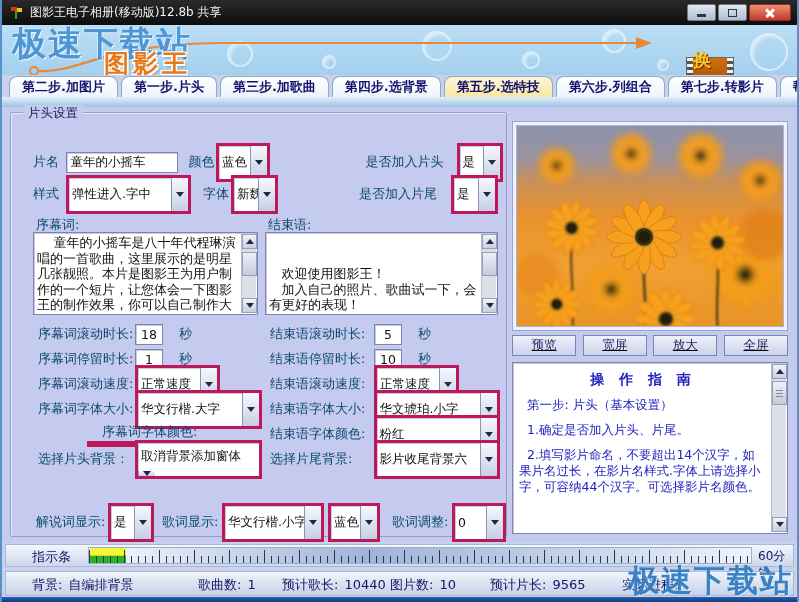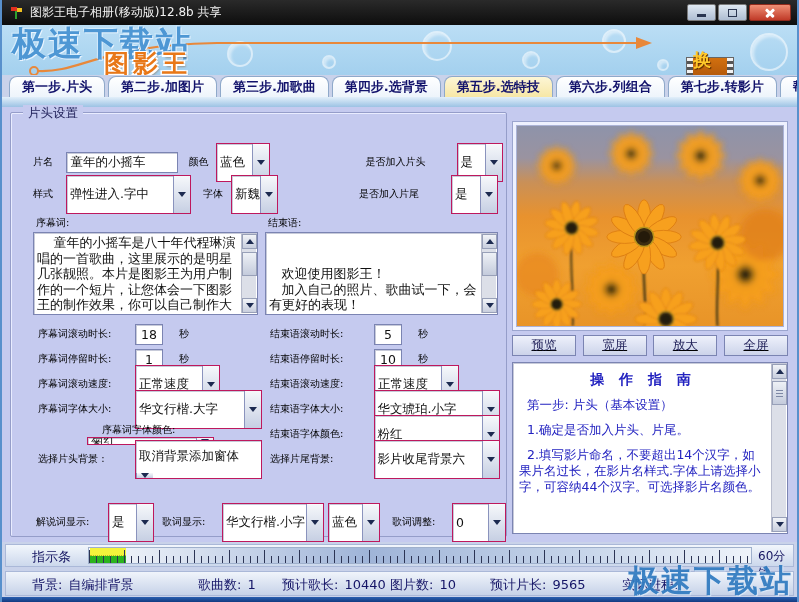--- a/index.html
+++ b/index.html
@@ -38,25 +38,25 @@
   .tab{height:21px;padding:0 12px;border:1px solid #8fa9ca;border-bottom:none;border-radius:8px 8px 0 0;
     background:linear-gradient(#ffffff,#edf4fb);color:#12126b;font-size:13px;font-weight:bold;
     display:flex;align-items:center;white-space:nowrap;}
   .tab.active{background:linear-gradient(#fdf6d6,#f7e7a6);}
   .strip{position:absolute;left:0;top:97px;right:0;height:10px;background:linear-gradient(#e2effa,#9cc2e4);}
   
   .main{position:absolute;left:0;top:107px;right:0;height:435px;background:#c5caef;}
   .groupbox{position:absolute;left:8px;top:5px;width:497px;height:425px;border:1px solid #959dc9;border-radius:2px;
     box-shadow:inset 1px 1px 0 #e9ecff;}
   .gb-title{position:absolute;left:12px;top:-8px;background:#c5caef;padding:0 5px;font-size:12.5px;color:#23235c;}
-  .lbl{color:#000000;font-size:10px;white-space:nowrap;}
+  .lbl{color:#0c4a6e;font-size:13px;white-space:nowrap;}
   .frow{position:absolute;display:flex;align-items:center;height:22px;}
   .tbx{height:21px;background:#fff;border:1px solid #7b84b2;box-shadow:inset 1px 1px 0 rgba(70,80,130,.3);
     font-size:12.5px;color:#111;display:flex;align-items:center;padding:0 4px;overflow:hidden;white-space:nowrap;}
-  .cb{height:39px;background:#fff;border:1px solid #be185d;box-shadow:inset 1px 1px 0 rgba(70,80,130,.3);
+  .cb{height:39px;background:#fff;border:3px solid #be185d;box-shadow:inset 1px 1px 0 rgba(70,80,130,.3);
     display:flex;align-items:stretch;overflow:hidden;}
   .cbt{flex:1;font-size:12.5px;color:#111;display:flex;align-items:center;padding-left:3px;white-space:nowrap;overflow:hidden;}
   .cba{width:17px;background:linear-gradient(#f6f8fb,#c6cfe3);border-left:1px solid #8a93bd;
     display:flex;align-items:center;justify-content:center;flex:none;}
   .tri-dn{width:0;height:0;border-left:4px solid transparent;border-right:4px solid transparent;border-top:5px solid #1c2a50;}
   .tri-up{width:0;height:0;border-left:4px solid transparent;border-right:4px solid transparent;border-bottom:5px solid #1c2a50;}
   .txa{position:absolute;background:#fff;border:1px solid #7b84b2;box-shadow:inset 1px 1px 0 rgba(70,80,130,.3);}
   .txa-text{position:absolute;left:3px;top:2px;right:18px;bottom:2px;font-size:13px;line-height:15.5px;color:#111;
     white-space:pre-wrap;overflow:hidden;}
   .vsb{position:absolute;right:1px;top:1px;bottom:1px;width:15px;background:#dcdfe8;border-left:1px solid #b8bccc;}
@@ -146,22 +146,22 @@
     <div class="wm-top">极速下载站</div>
     <div class="logo">图影王</div>
     <div class="skin-btn">
       <span class="sprocket"></span>
       <span class="skin-core">换肤</span>
       <span class="sprocket"></span>
     </div>
   </div>
 
   <div class="tabbar">
+    <span class="tab">第二步.加图片</span>
     <span class="tab">第一步.片头</span>
-    <span class="tab">第二步.加图片</span>
     <span class="tab">第三步.加歌曲</span>
     <span class="tab">第四步.选背景</span>
     <span class="tab active">第五步.选特技</span>
     <span class="tab">第六步.列组合</span>
     <span class="tab">第七步.转影片</span>
     <span class="tab">帮  助</span>
   </div>
   <div class="strip"></div>
 
   <div class="main">

